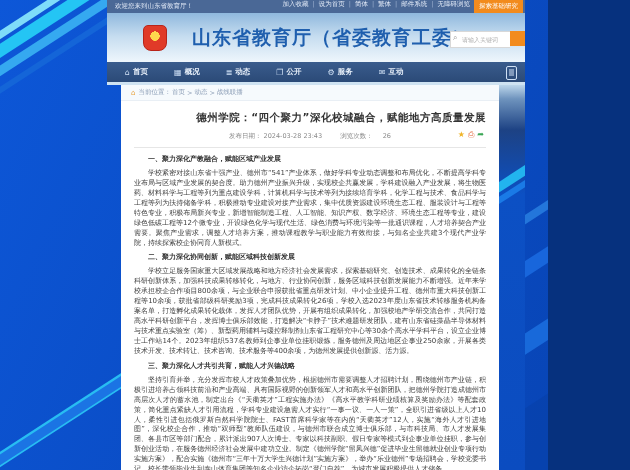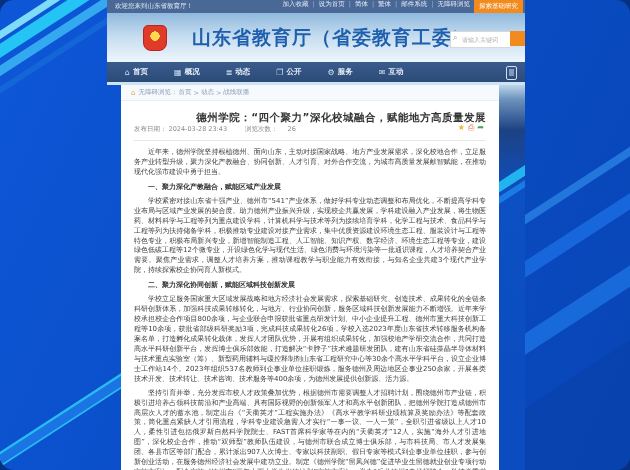--- a/index.html
+++ b/index.html
@@ -1,17 +1,17 @@
 <!DOCTYPE html>
 <html><head>
 <meta charset="utf-8">
 <style>
   html,body{margin:0;padding:0;background:#06317e;}
-  .stage{position:relative;width:630px;height:470px;overflow:hidden;
-         font-family:"DejaVu Sans","Liberation Sans",sans-serif;border-radius:14px;}
+  .stage{position:relative;width:548px;height:470px;overflow:hidden;
+         font-family:"DejaVu Sans","Liberation Sans",sans-serif;}
   
   .wallpaper{position:absolute;inset:0;background:linear-gradient(115deg,#0d57d8 0%,#0a4cc4 55%,#0845b6 100%);}
   .stripe{position:absolute;transform:rotate(-33deg);}
   .s1{left:-90px;top:6px;width:300px;height:12px;background:#24c5f4;}
   .s2{left:-110px;top:34px;width:320px;height:9px;background:#35a9f0;}
   .s3{left:-70px;top:-14px;width:280px;height:7px;background:#7fdcf9;}
   .s4{left:-120px;top:58px;width:330px;height:6px;background:#1465d8;}
   .s5{left:-80px;top:388px;width:360px;height:13px;background:#28bdf2;}
   .s6{left:-110px;top:410px;width:360px;height:9px;background:#1b74e4;}
   .s7{left:440px;top:178px;width:430px;height:14px;background:#1866dc;}
@@ -54,21 +54,21 @@
   .right-strip .rs2{position:absolute;left:-22px;top:104px;width:70px;height:6px;background:#1a7ae6;transform:rotate(-33deg);}
   
   .whitebox{position:absolute;left:14px;top:85px;width:378px;height:385px;background:#fff;overflow:hidden;}
   .crumb{height:15px;display:flex;align-items:center;background:#f6fafd;border-bottom:1px solid #e9eff5;
          font-size:6.5px;color:#8a9cb5;padding-left:10px;}
   .crumb .ci{color:#e8a13c;font-size:7px;margin-right:3px;}
   .crumb a{color:#8a9cb5;text-decoration:none;cursor:pointer;margin:0 1px;}
   .crumb .csep{margin:0 1px;}
   .article{padding:0 13px;}
   .art-title{margin-top:10px;text-align:right;font-size:10.5px;font-weight:bold;color:#333;letter-spacing:.5px;}
-  .meta{position:relative;margin-top:0;text-align:left;font-size:6.5px;color:#8a8a8a;}
+  .meta{position:relative;margin-top:7px;text-align:center;font-size:6.5px;color:#8a8a8a;}
   .meta b{font-weight:normal;margin-right:2px;}
   .meta .gap{display:inline-block;width:18px;}
   .meta-icons{position:absolute;right:2px;top:-1px;display:flex;}
   .meta-icons span{font-size:8px;line-height:1;margin-left:3px;cursor:pointer;}
   .ic-fav{color:#f0b429;} .ic-print{color:#e05a2b;} .ic-share{color:#3aa655;}
   .divider{border-top:1px solid #e6e6e6;margin-top:6px;}
   .body-text{margin-top:7px;font-size:7px;line-height:1.42;color:#404040;text-align:justify;}
   .body-text p{margin:0 0 4px 0;text-indent:2em;}
   .body-text h3{margin:5px 0 4px 0;font-size:7px;color:#333;text-indent:2em;font-weight:bold;}
 </style>
@@ -154,21 +154,21 @@
 
     <div class="right-strip">
       <div class="rs1"></div>
       <div class="rs2"></div>
     </div>
 
     <div class="whitebox">
 
       <div class="crumb">
         <span class="ci">⌂</span>
-        <span>无障碍浏览：</span>
+        <span>当前位置：</span>
         <a>首页</a>
         <span class="csep">&gt;</span>
         <a>动态</a>
         <span class="csep">&gt;</span>
         <a>战线联播</a>
       </div>
 
       <div class="article">
         <div class="art-title">德州学院：“四个聚力”深化校城融合，赋能地方高质量发展</div>
 
@@ -177,28 +177,28 @@
           <span class="meta-icons">
             <span class="ic-fav">★</span>
             <span class="ic-print">⎙</span>
             <span class="ic-share">➦</span>
           </span>
         </div>
 
         <div class="divider"></div>
 
         <div class="body-text">
-          <p>近年来，德州学院坚持根植德州、面向山东，主动对接国家战略、地方产业发展需求，深化校地合作，立足服务产业转型升级，聚力深化产教融合、协同创新、人才引育、对外合作交流，为城市高质量发展献智赋能，在推动现代化强市建设中勇于担当。</p>
 
           <h3>一、聚力深化产教融合，赋能区域产业发展</h3>
           <p>学校紧密对接山东省十强产业、德州市“541”产业体系，做好学科专业动态调整和布局优化，不断提高学科专业布局与区域产业发展的契合度。助力德州产业振兴升级，实现校企共赢发展，学科建设融入产业发展，将生物医药、材料科学与工程等列为重点建设学科，计算机科学与技术等列为接续培育学科，化学工程与技术、食品科学与工程等列为扶持储备学科，积极推动专业建设对接产业需求，集中优质资源建设环境生态工程、服装设计与工程等特色专业，积极布局新兴专业，新增智能制造工程、人工智能、知识产权、数字经济、环境生态工程等专业，建设绿色低碳工程等12个微专业，开设绿色化学与现代生活、绿色消费与环境污染等一批通识课程，人才培养契合产业需要。聚焦产业需求，调整人才培养方案，推动课程教学与职业能力有效衔接，与知名企业共建3个现代产业学院，持续探索校企协同育人新模式。</p>
 
           <h3>二、聚力深化协同创新，赋能区域科技创新发展</h3>
           <p>学校立足服务国家重大区域发展战略和地方经济社会发展需求，探索基础研究、创造技术、成果转化的全链条科研创新体系，加强科技成果转移转化，与地方、行业协同创新，服务区域科技创新发展能力不断增强。近年来学校承担校企合作项目800余项，与企业联合申报获批省重点研发计划、中小企业提升工程、德州市重大科技创新工程等10余项，获批省部级科研奖励3项，完成科技成果转化26项，学校入选2023年度山东省技术转移服务机构备案名单，打造孵化成果转化载体，发挥人才团队优势，开展有组织成果转化，加强校地产学研交流合作，共同打造高水平科研创新平台，发挥博士俱乐部效能，打造解决“卡脖子”技术难题研发团队，建有山东省硅藻晶半导体材料与技术重点实验室（筹）、新型药用辅料与缓控释制剂山东省工程研究中心等30余个高水平学科平台，设立企业博士工作站14个。2023年组织537名教师到企事业单位挂职锻炼，服务德州及周边地区企事业250余家，开展各类技术开发、技术转让、技术咨询、技术服务等400余项，为德州发展提供创新源、活力源。</p>
 
+          <h3>三、聚力深化人才共引共育，赋能人才兴德战略</h3>
           <p>坚持引育并举，充分发挥市校人才政策叠加优势，根据德州市需要调整人才招聘计划，围绕德州市产业链，积极引进培养占领科技前沿和产业高端、具有国际视野的创新领军人才和高水平创新团队，把德州学院打造成德州市高层次人才的蓄水池，制定出台《“天衢英才”工程实施办法》《高水平教学科研业绩核算及奖励办法》等配套政策，简化重点紧缺人才引用流程，学科专业建设急需人才实行“一事一议、一人一策”，全职引进省级以上人才10人，柔性引进包括俄罗斯自然科学院院士、FAST首席科学家等在内的“天衢英才”12人，实施“海外人才引进地图”，深化校企合作，推动“双师型”教师队伍建设，与德州市联合成立博士俱乐部，与市科技局、市人才发展集团、各县市区等部门配合，累计派出907人次博士、专家以科技副职、假日专家等模式到企事业单位挂职，参与创新创业活动，在服务德州经济社会发展中建功立业。制定《德州学院“留凤兴德”促进毕业生留德就业创业专项行动实施方案》，配合实施《德州市“三年十万大学生兴德计划”实施方案》，举办“乐业德州”专场招聘会，学校党委书记、校长带领毕业生到泰山体育集团等知名企业访企拓岗“登门自荐”，为城市发展积极提供人才储备。</p>
 
         </div>
       </div>
     </div>
 
   </div>
 </div>
 
 </body></html>

